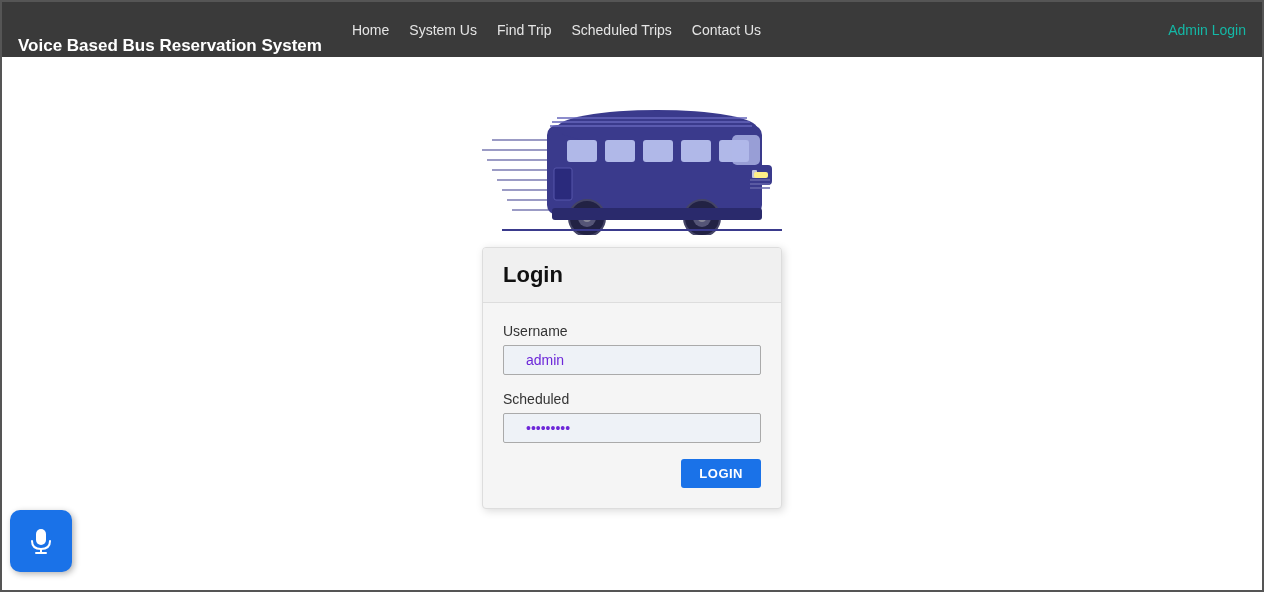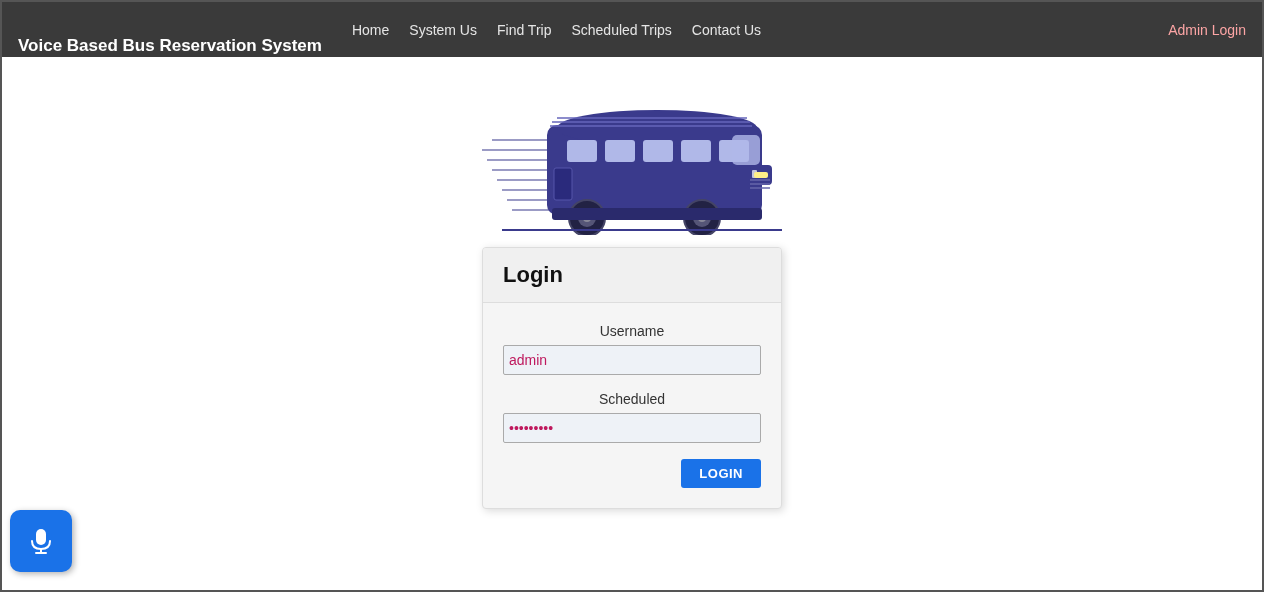--- a/index.html
+++ b/index.html
@@ -38,21 +38,21 @@
     }
 
     .nav-link {
       color: #e5e5e5;
       font-size: 14px;
       text-decoration: none;
       cursor: pointer;
     }
 
     .nav-admin {
-      color: #fca5a5;
+      color: #14b8a6;
       font-size: 14px;
       cursor: pointer;
       margin-left: auto;
     }
 
     
     .main-content {
       background: #ffffff;
       min-height: calc(592px - 55px);
       display: flex;
@@ -105,32 +105,31 @@
 
     .form-group {
       margin-bottom: 16px;
     }
 
     .form-label {
       display: block;
       font-size: 14px;
       color: #333;
       margin-bottom: 6px;
-      text-align: center;
     }
 
     .form-input {
       width: 100%;
-      padding: 6px 5px;
+      padding: 6px 22px;
       font-size: 14px;
       border: 1px solid #aaa;
       background: #eef2f7;
       border-radius: 2px;
       outline: none;
-      color: #be185d;
+      color: #6d28d9;
     }
 
     .login-footer {
       display: flex;
       justify-content: flex-end;
       margin-top: 6px;
     }
 
     .login-button {
       background: #1a72e8;

